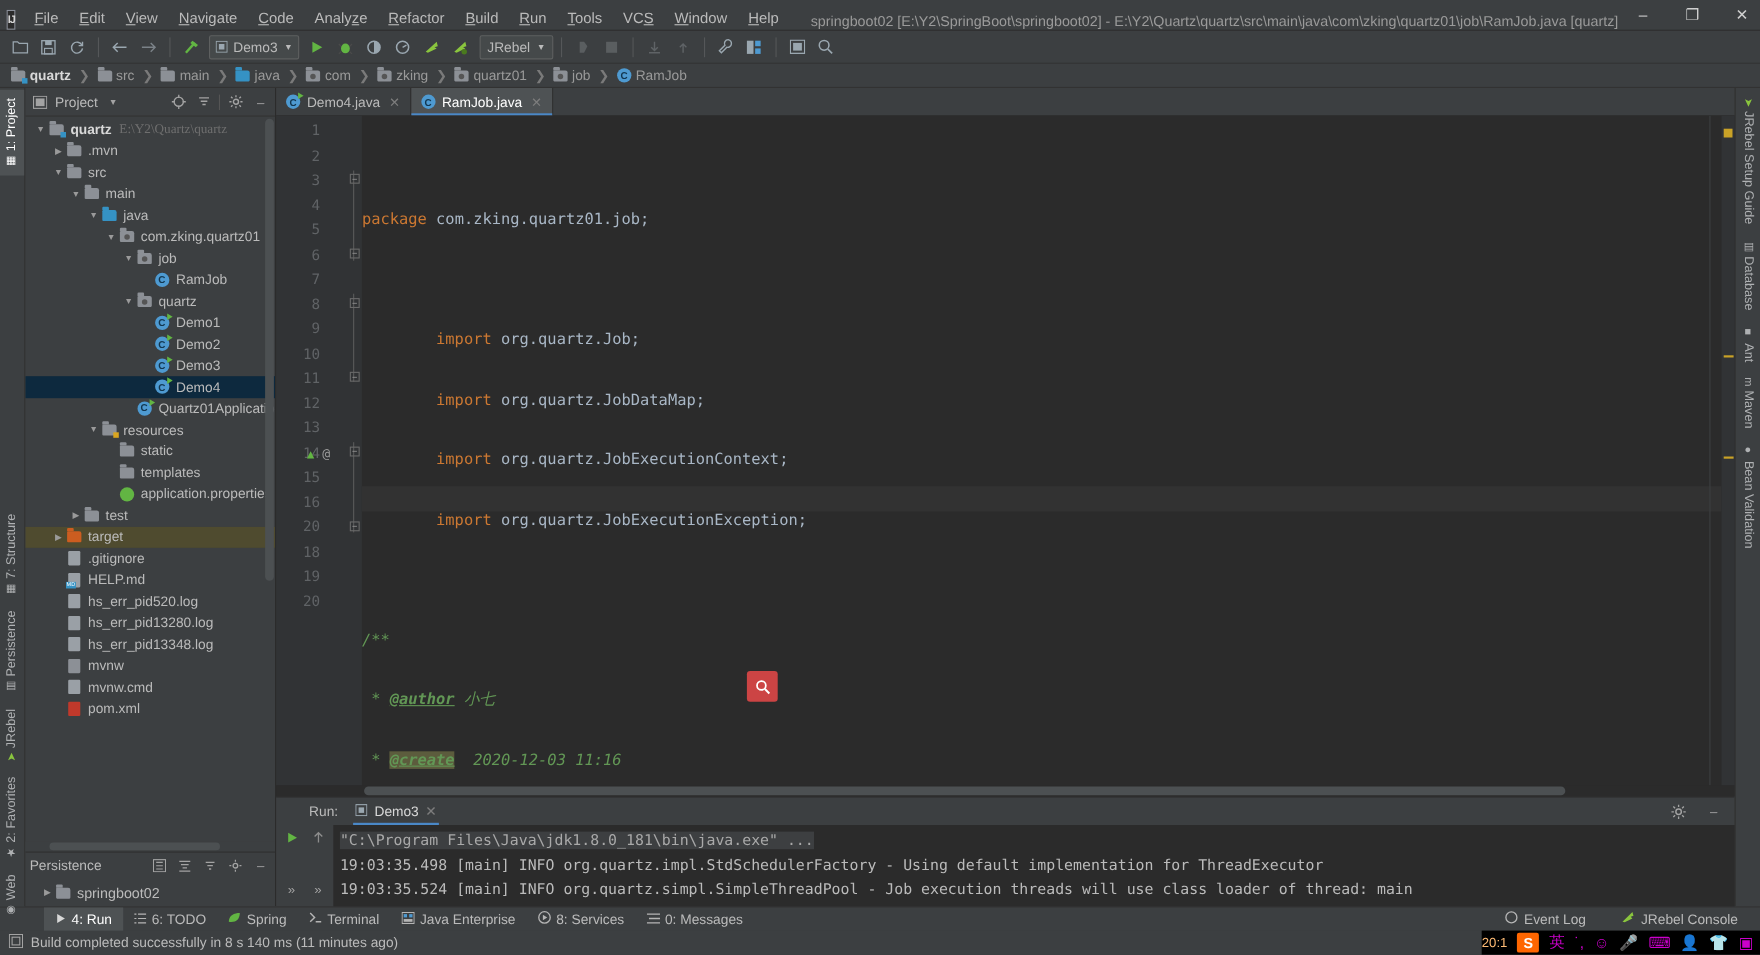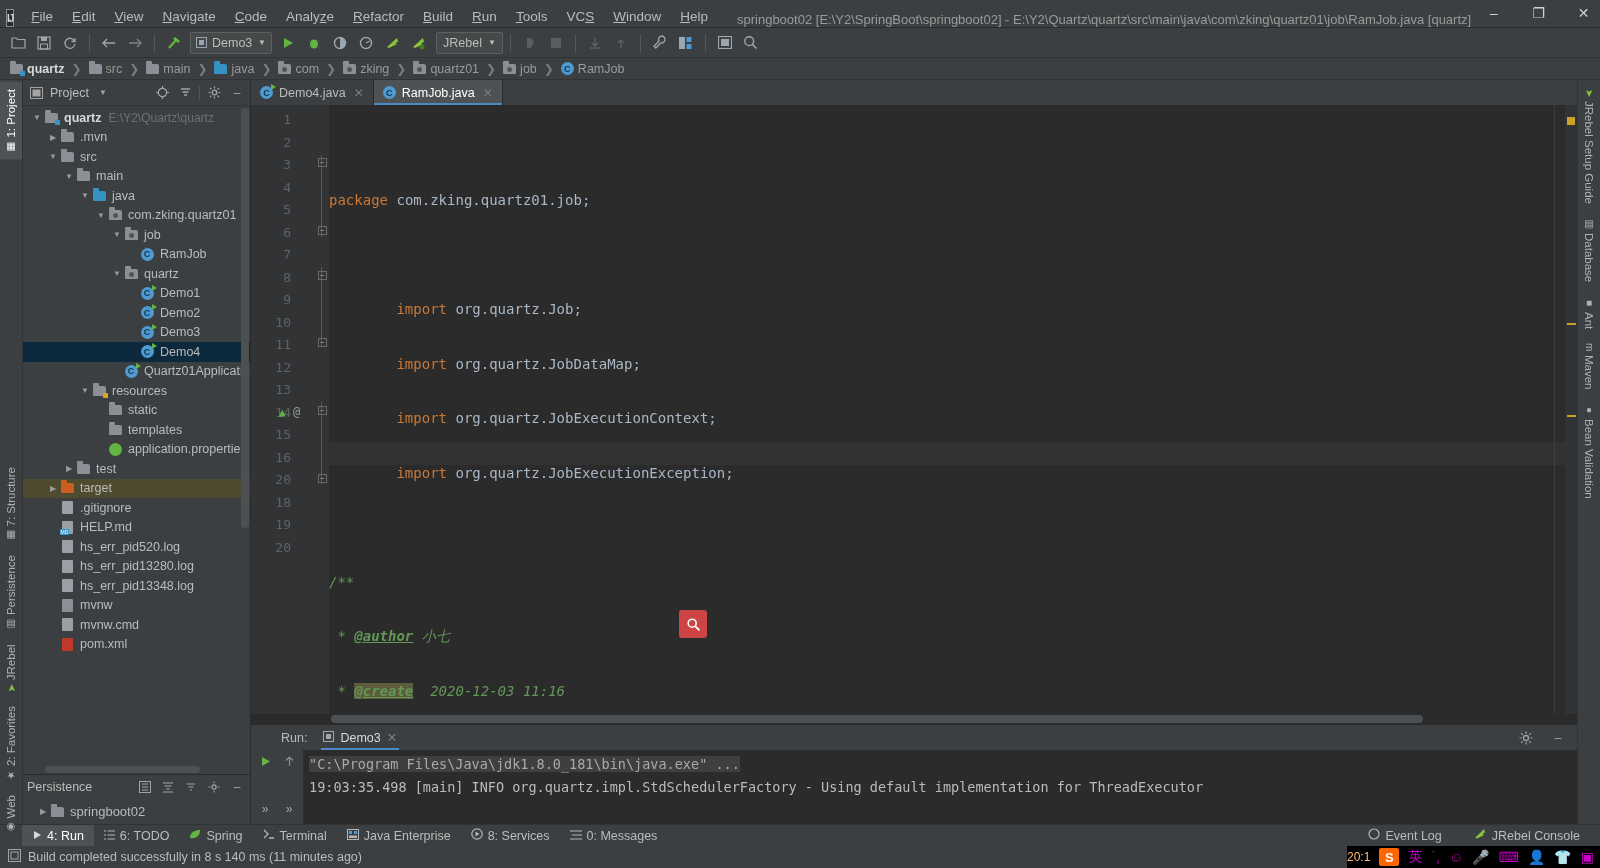--- a/index.html
+++ b/index.html
@@ -106,21 +106,21 @@
   .tree {
     flex:1; overflow:hidden; position:relative; padding-top:2px; font-size:12.5px;
   }
   .row { height:19.5px; display:flex; align-items:center; white-space:nowrap; padding-right:4px; }
   .row.sel { background:#0d293e; }
   .row.sel2 { background:#4f4b2f; }
   .arrow { width:12px; text-align:center; color:#9a9a9a; font-size:8px; flex:none; }
   .ficon { width:16px; flex:none; display:flex; align-items:center; justify-content:center; font-size:11px; }
   .lbl { color:#bbbbbb; }
   .lbl.b { font-weight:bold; color:#d8d8d8; }
-  .sub { color:#6f6f6f; margin-left:7px; font-size:12px; }
+  .sub { color:#6f6f6f; margin-left:7px; font-size:12px;font-family:Liberation Serif, serif; }
 
   .folder { width:13px; height:10px; background:#8c9096; border-radius:1px 2px 1px 1px; position:relative; }
   .folder:before { content:""; position:absolute; left:0; top:-3px; width:6px; height:3px;
                    background:#8c9096; border-radius:1px 1px 0 0; }
   .folder.blue { background:#3592c4; } .folder.blue:before { background:#3592c4; }
   .folder.orange { background:#cc5d20; } .folder.orange:before { background:#cc5d20; }
   .folder.pkg { background:#8c9096; }
   .folder.pkg:after { content:""; position:absolute; left:4px; top:3px; width:5px; height:5px;
                       border-radius:50%; background:#555; }
   .folder .mk { position:absolute; right:-2px; bottom:-2px; width:5px; height:5px; background:#3592c4; }
@@ -225,21 +225,21 @@
     flex:1; background:#2b2b2b; font-family:"DejaVu Sans Mono", monospace; font-size:13.5px;
     padding:3px 0 0 6px; overflow:hidden; position:relative;
   }
   .cline { height:22.5px; line-height:22.5px; white-space:pre; color:#bbbbbb; }
   .cline.cmd { color:#a9a9a9; }
   .cmd-hl { background:#3d3f41; }
 
   
   .toolbar-bottom {
     height:22px; background:#3c3f41; display:flex; align-items:center; flex:none;
-    border-top:1px solid #323232; padding-left:22px; gap:0;
+    border-top:1px solid #323232; padding-left:40px; gap:0;
   }
   .bt {
     display:flex; align-items:center; gap:5px; padding:2px 10px; font-size:12.5px; color:#bbbbbb;
     height:22px;
   }
   .bt.active { background:#4e5254; color:#ffffff; }
   .rightdock { margin-left:auto; display:flex; align-items:center; gap:12px; padding-right:10px; }
 
   .statusbar {
     height:22px; background:#3c3f41; display:flex; align-items:center; flex:none;
@@ -916,20 +916,21 @@
               </span>
             </div>
             <div class="run-side-row" style="margin-top:28px;">
               <span class="hico">»</span>
               <span class="hico">»</span>
             </div>
           </div>
           <div class="console">
             <div class="cline cmd"><span class="cmd-hl">"C:\Program Files\Java\jdk1.8.0_181\bin\java.exe" ...</span></div>
             <div class="cline">19:03:35.498 [main] INFO org.quartz.impl.StdSchedulerFactory - Using default implementation for ThreadExecutor</div>
+            <div class="cline">19:03:35.524 [main] INFO org.quartz.simpl.SimpleThreadPool - Job execution threads will use class loader of thread: main</div>
           </div>
         </div>
       </div>
     </div>
 
     <div class="rstrip">
       <div class="vtab" style="writing-mode:vertical-rl;transform:none;margin-top:2px;">
         <span class="vi" style="color:#8ac53e;">➤</span>
         <span>JRebel Setup Guide</span>
       </div>

